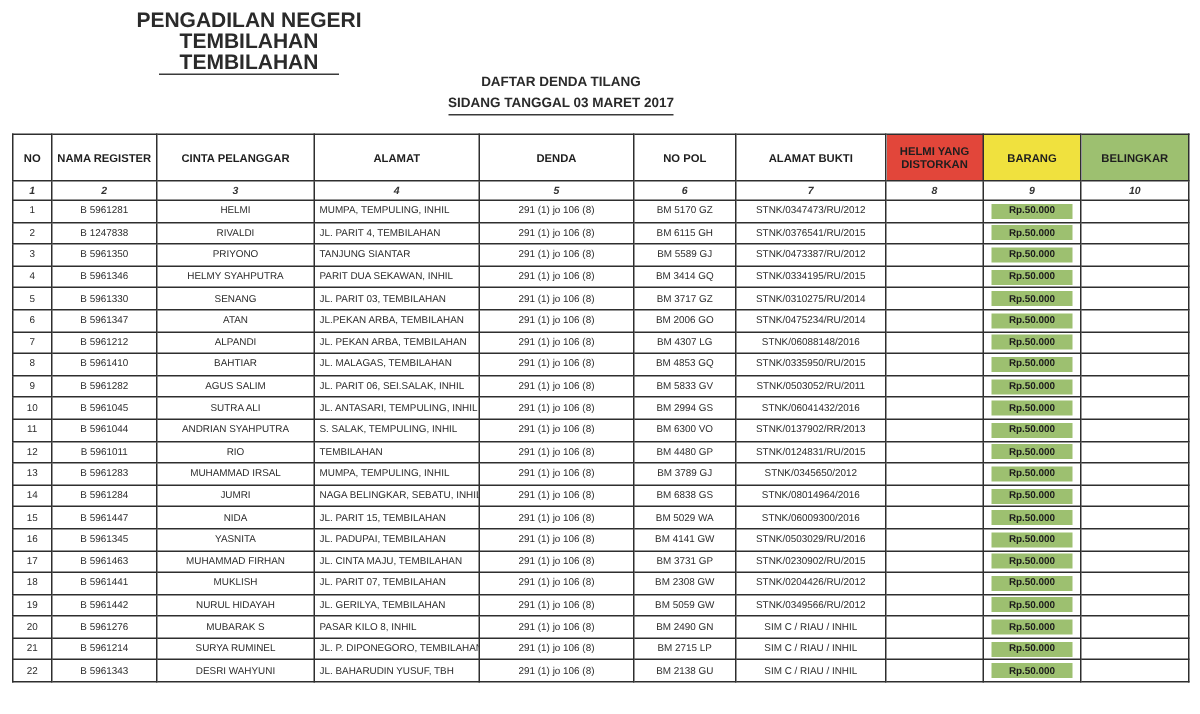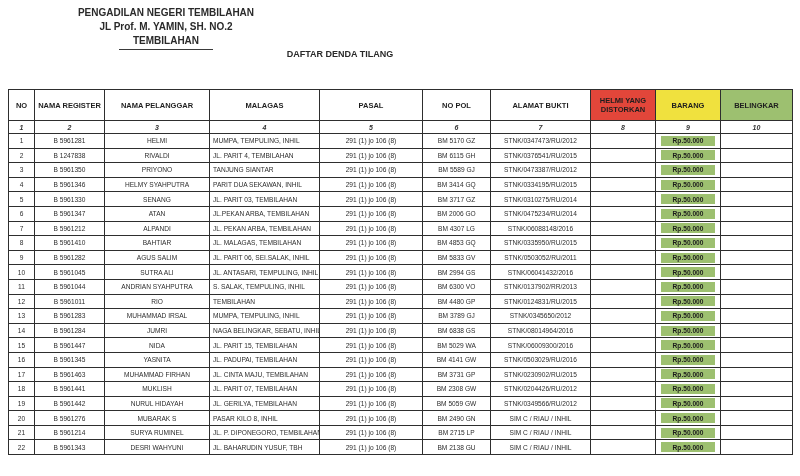--- a/index.html
+++ b/index.html
@@ -20,40 +20,41 @@
     background: #ffffff;
   }
   
   .letterhead {
     position: absolute;
     top: 6px;
     left: 52px;
     width: 228px;
     text-align: center;
     font-weight: bold;
-    font-size: 10px;
+    font-size: 14px;
     line-height: 14px;
     color: #2a2a2a;
   }
   .letterhead .lh-line3 {
     display: inline-block;
     border-bottom: 1.5px solid #3a3a3a;
     padding: 0 14px 1px 14px;
   }
   
   .doc-title {
     position: absolute;
     top: 47px;
     left: 0;
     width: 680px;
     text-align: center;
     font-weight: bold;
     font-size: 9px;
     line-height: 14px;
     color: #2a2a2a;
+    padding-left: 34px;
   }
   .doc-title .title-line2 {
     display: inline-block;
     border-bottom: 1.5px solid #3a3a3a;
     padding-bottom: 1px;
   }
   
   table.tilang {
     position: absolute;
     top: 89px;
@@ -115,48 +116,48 @@
     text-align: center;
   }
 </style>
 </head>
 <body>
 
 <div class="page">
 
   <div class="letterhead">
     <div>PENGADILAN NEGERI TEMBILAHAN</div>
-    <div>JL Prof. M. YAMIN, SH. NO.2</div>
     <div><span class="lh-line3">TEMBILAHAN</span></div>
   </div>
 
   <div class="doc-title">
     <div>DAFTAR DENDA TILANG</div>
+    <div><span class="title-line2">SIDANG TANGGAL 03 MARET 2017</span></div>
   </div>
 
   <table class="tilang">
     <colgroup>
       <col style="width:26px">
       <col style="width:70px">
       <col style="width:105px">
       <col style="width:110px">
       <col style="width:103px">
       <col style="width:68px">
       <col style="width:100px">
       <col style="width:65px">
       <col style="width:65px">
       <col style="width:72px">
     </colgroup>
     <thead>
       <tr class="head-labels">
         <th>NO</th>
         <th>NAMA REGISTER</th>
-        <th>NAMA PELANGGAR</th>
-        <th>MALAGAS</th>
-        <th>PASAL</th>
+        <th>CINTA PELANGGAR</th>
+        <th>ALAMAT</th>
+        <th>DENDA</th>
         <th>NO POL</th>
         <th>ALAMAT BUKTI</th>
         <th class="hdr-uang">HELMI YANG DISTORKAN</th>
         <th class="hdr-denda">BARANG</th>
         <th class="hdr-ket">BELINGKAR</th>
       </tr>
       <tr class="head-nums">
         <td>1</td>
         <td>2</td>
         <td>3</td>

